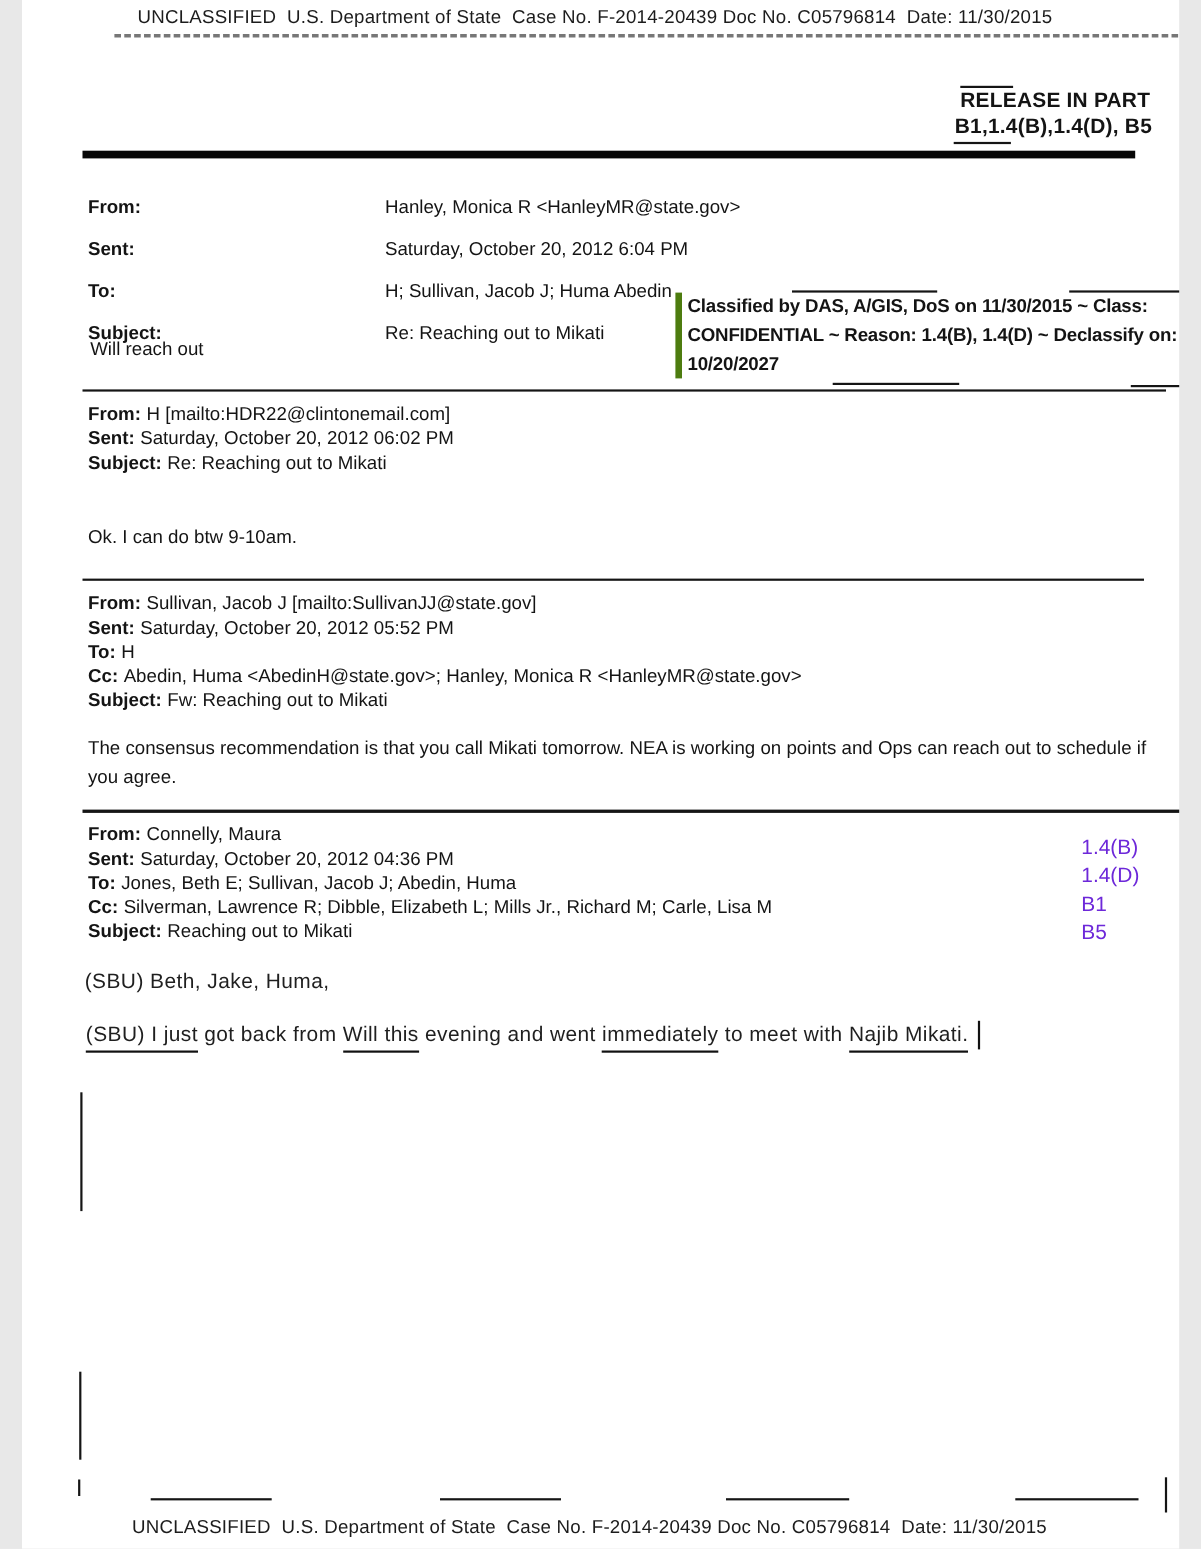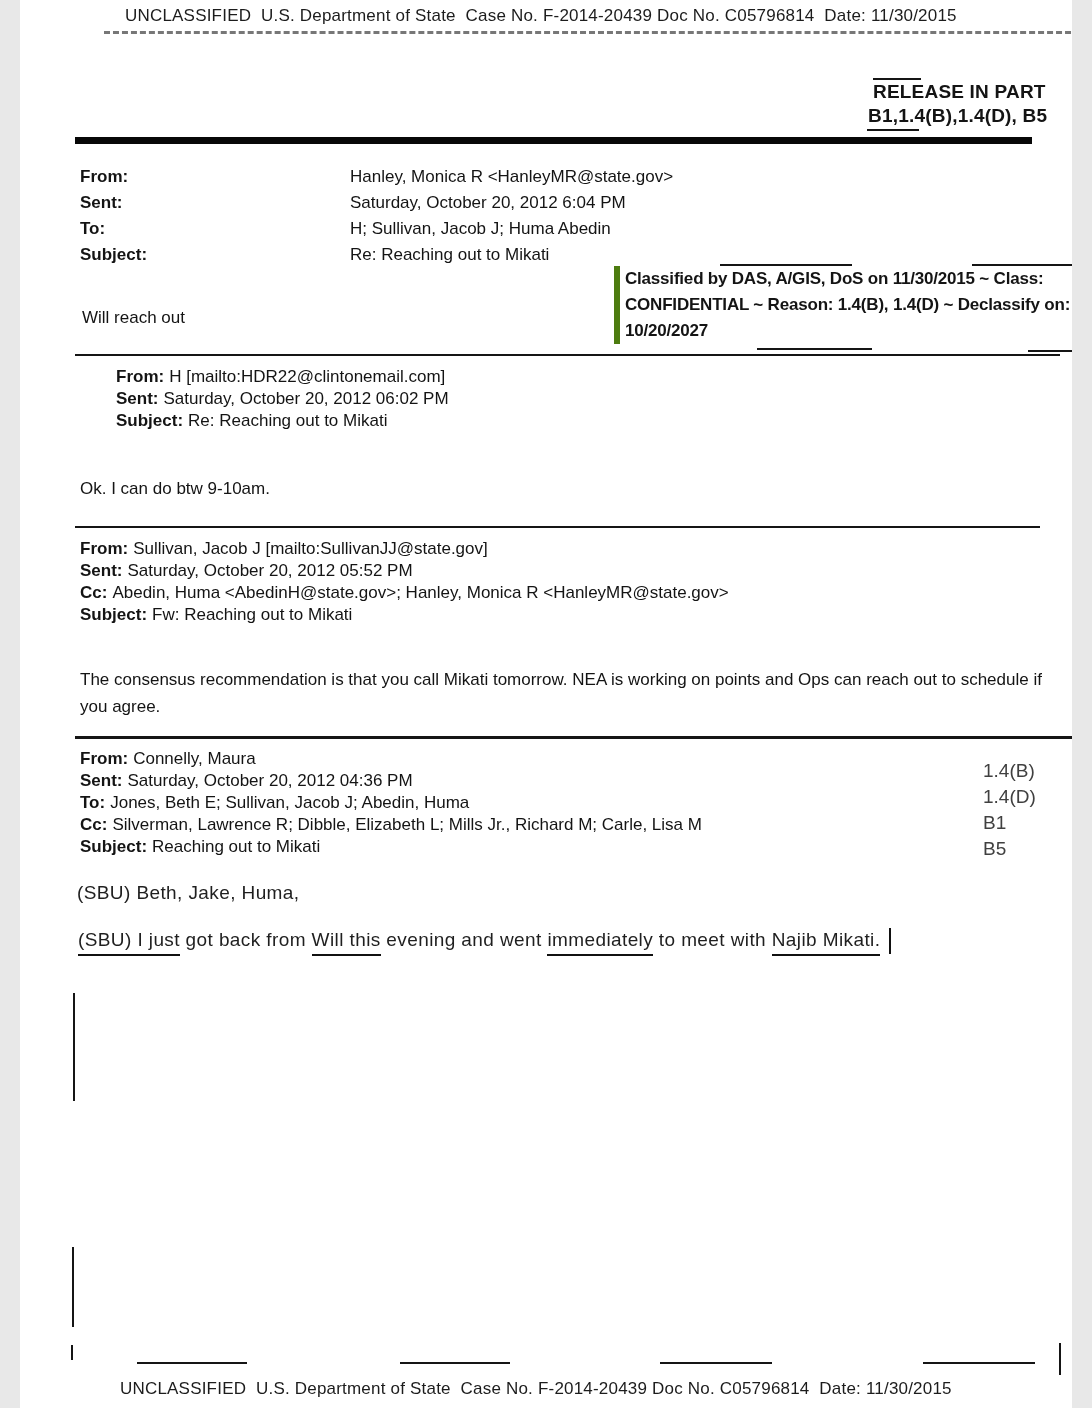--- a/index.html
+++ b/index.html
@@ -14,37 +14,37 @@
   }
   .abs { position: absolute; }
   .banner { font-size: 17px; color: #1c1c1c; white-space: pre; letter-spacing: 0.2px; }
   .dashline { border-top: 3px dashed #4a4a4a; height: 0; opacity: .75; }
   .stampline { font-weight: bold; font-size: 19px; line-height: 24px; white-space: nowrap; letter-spacing: 0.2px; }
   .hline { background: #151515; }
   .vline { background: #151515; }
   .thickbar { background: #070707; }
   
   .e1block { left: 60px; top: 167px; font-size: 17px; }
-  .e1block .row { height: 26px; white-space: nowrap; }
+  .e1block .row { height: 26px; white-space: nowrap; margin-top: 12px; }
   .e1block .lbl { display: inline-block; width: 270px; font-weight: bold; }
   
   .classbox {
     left: 594px; top: 266px; width: 474px;
     border-left: 6px solid #4d7c0f;
     padding-left: 5px;
     font-weight: bold; font-size: 17px; line-height: 26px;
     letter-spacing: -0.2px;
   }
   .bodytext { font-size: 17px; white-space: nowrap; }
   
   .ihdr { font-size: 17px; line-height: 22px; }
   .ihdr .row { white-space: nowrap; }
   .ihdr b { margin-right: 5px; }
   .para { font-size: 17px; line-height: 27px; }
-  .margincodes { font-size: 19px; line-height: 26px; color: #404040; }
+  .margincodes { font-size: 19px; line-height: 26px; color: #6d28d9; }
   .sbu { font-size: 19px; letter-spacing: 0.4px; white-space: nowrap; color: #1f1f1f; }
   .u { border-bottom: 2.5px solid #111; padding-bottom: 4px; }
   .cursorbar { display: inline-block; width: 2px; height: 26px; background: #111; margin-left: 9px; vertical-align: middle; }
   .rdash { border-left: 2px dashed #666; opacity: .8; }
   .rsolid { background: #2e2e2e; }
 </style>
 </head>
 <body>
 
 <div class="page">
@@ -79,33 +79,34 @@
   <div class="abs classbox">Classified by DAS, A/GIS, DoS on 11/30/2015 ~ Class: CONFIDENTIAL ~ Reason: 1.4(B), 1.4(D) ~ Declassify on: 10/20/2027</div>
   <div class="abs hline" style="left:700px; top:264px; width:132px; height:2px;"></div>
   <div class="abs hline" style="left:952px; top:264px; width:122px; height:2px;"></div>
   <div class="abs hline" style="left:737px; top:348px; width:115px; height:2px;"></div>
   <div class="abs hline" style="left:1008px; top:350px; width:70px; height:2px;"></div>
 
   <div class="abs bodytext" style="left:62px; top:308px;">Will reach out</div>
 
   <div class="abs hline" style="left:55px; top:354px; width:985px; height:2px;"></div>
 
-  <div class="abs ihdr" style="left:60px; top:366px;margin-left:36px;">
+  <div class="abs ihdr" style="left:60px; top:366px;">
     <div class="row"><b>From:</b><span>H [mailto:HDR22@clintonemail.com]</span></div>
     <div class="row"><b>Sent:</b><span>Saturday, October 20, 2012 06:02 PM</span></div>
     <div class="row"><b>Subject:</b><span>Re: Reaching out to Mikati</span></div>
   </div>
 
   <div class="abs bodytext" style="left:60px; top:479px;">Ok. I can do btw 9-10am.</div>
 
   <div class="abs hline" style="left:55px; top:526px; width:965px; height:2px;"></div>
 
   <div class="abs ihdr" style="left:60px; top:538px;">
     <div class="row"><b>From:</b><span>Sullivan, Jacob J [mailto:SullivanJJ@state.gov]</span></div>
     <div class="row"><b>Sent:</b><span>Saturday, October 20, 2012 05:52 PM</span></div>
+    <div class="row"><b>To:</b><span>H</span></div>
     <div class="row"><b>Cc:</b><span>Abedin, Huma &lt;AbedinH@state.gov&gt;; Hanley, Monica R &lt;HanleyMR@state.gov&gt;</span></div>
     <div class="row"><b>Subject:</b><span>Fw: Reaching out to Mikati</span></div>
   </div>
 
   <div class="abs para" style="left:60px; top:666px; width:975px;">The consensus recommendation is that you call Mikati tomorrow. NEA is working on points and Ops can reach out to schedule if you agree.</div>
 
   <div class="abs hline" style="left:55px; top:736px; width:1000px; height:3px;"></div>
 
   <div class="abs ihdr" style="left:60px; top:748px;">
     <div class="row"><b>From:</b><span>Connelly, Maura</span></div>

